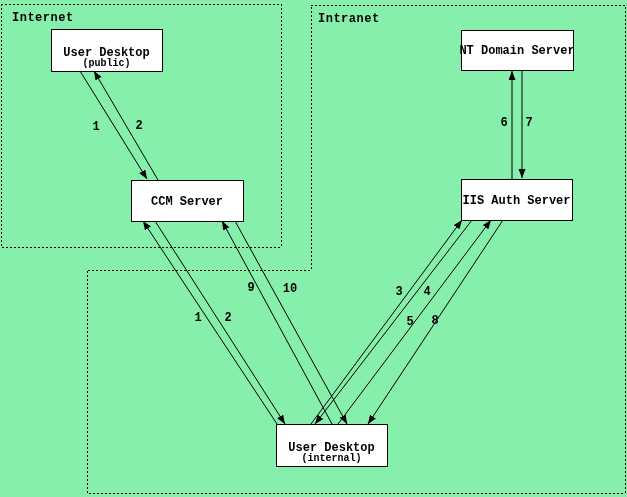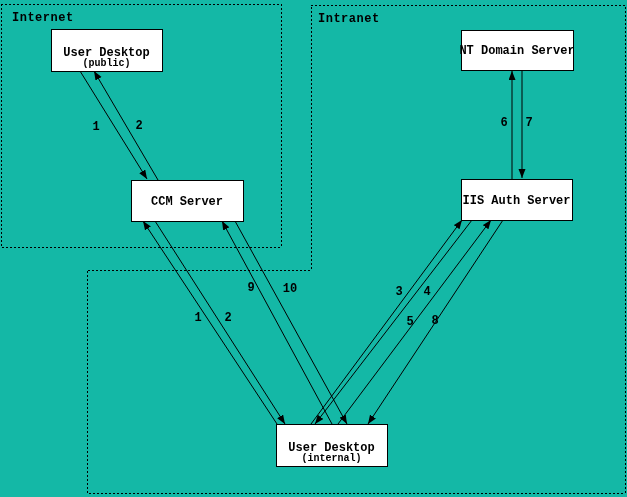--- a/index.html
+++ b/index.html
@@ -4,21 +4,21 @@
 <style>
   html, body {
     margin: 0;
     padding: 0;
     background: #ffffff;
   }
   .canvas {
     position: relative;
     width: 627px;
     height: 497px;
-    background: #14b8a6;
+    background: #86efac;
     overflow: hidden;
   }
   svg text {
     font-family: "Liberation Mono", "DejaVu Sans Mono", monospace;
     font-weight: bold;
     fill: #000000;
   }
   .zone-border {
     fill: none;
     stroke: #000000;

